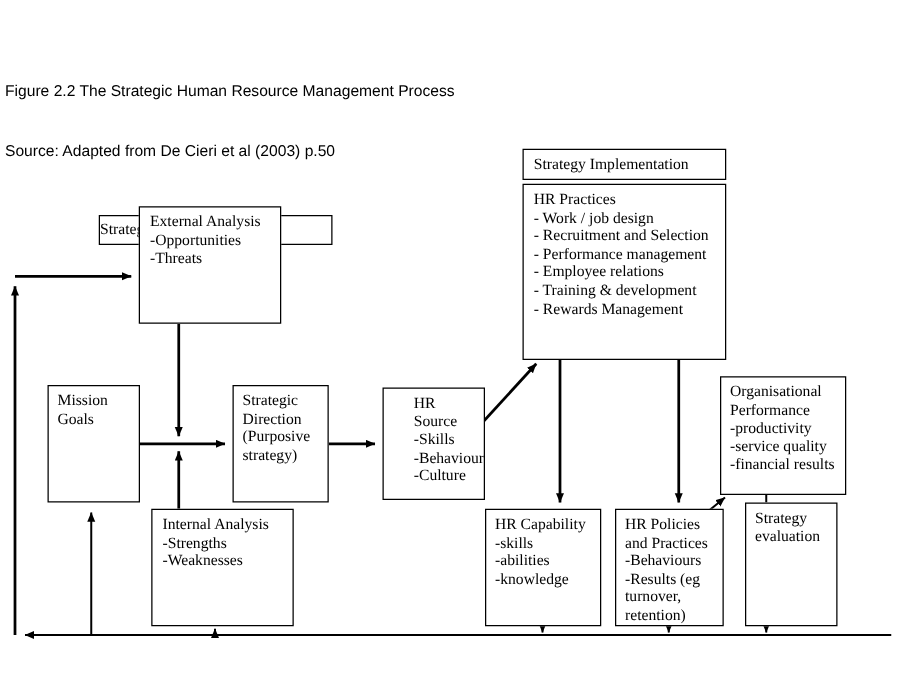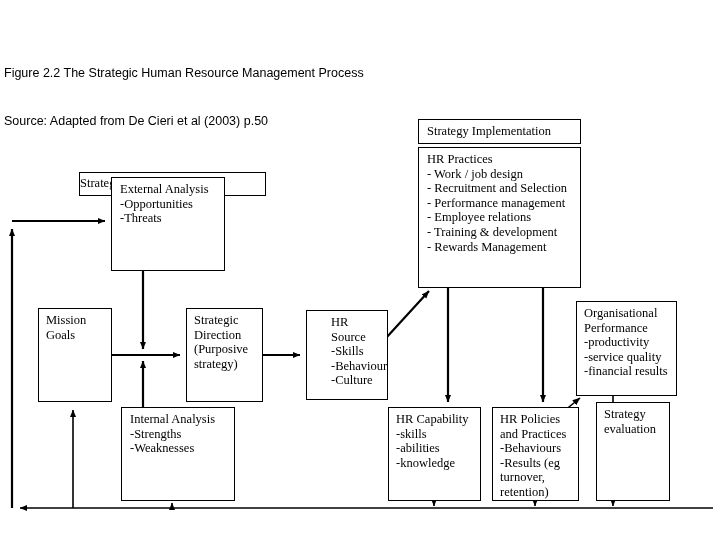--- a/index.html
+++ b/index.html
@@ -105,21 +105,21 @@
   </svg>
 
   <div class="node band" style="left:79px; top:135px; width:187px; height:24px; padding-top:3px; padding-left:0;margin-top:37px;">
     <div class="line">Strategy Formulation</div>
   </div>
 
   <div class="node band" style="left:418px; top:119px; width:163px; height:25px; padding-top:4px; padding-left:8px;">
     <div class="line">Strategy Implementation</div>
   </div>
 
-  <div class="node" style="left:111px; top:165px; width:114px; height:94px; padding-left:8px;margin-top:12px;">
+  <div class="node" style="left:111px; top:165px; width:114px; height:94px; padding-left:8px;">
     <div class="line">External Analysis</div>
     <div class="line">-Opportunities</div>
     <div class="line">-Threats</div>
   </div>
 
   <div class="node" style="left:418px; top:147px; width:163px; height:141px; padding-left:8px;">
     <div class="line">HR Practices</div>
     <div class="line">- Work / job design</div>
     <div class="line">- Recruitment and Selection</div>
     <div class="line">- Performance management</div>

